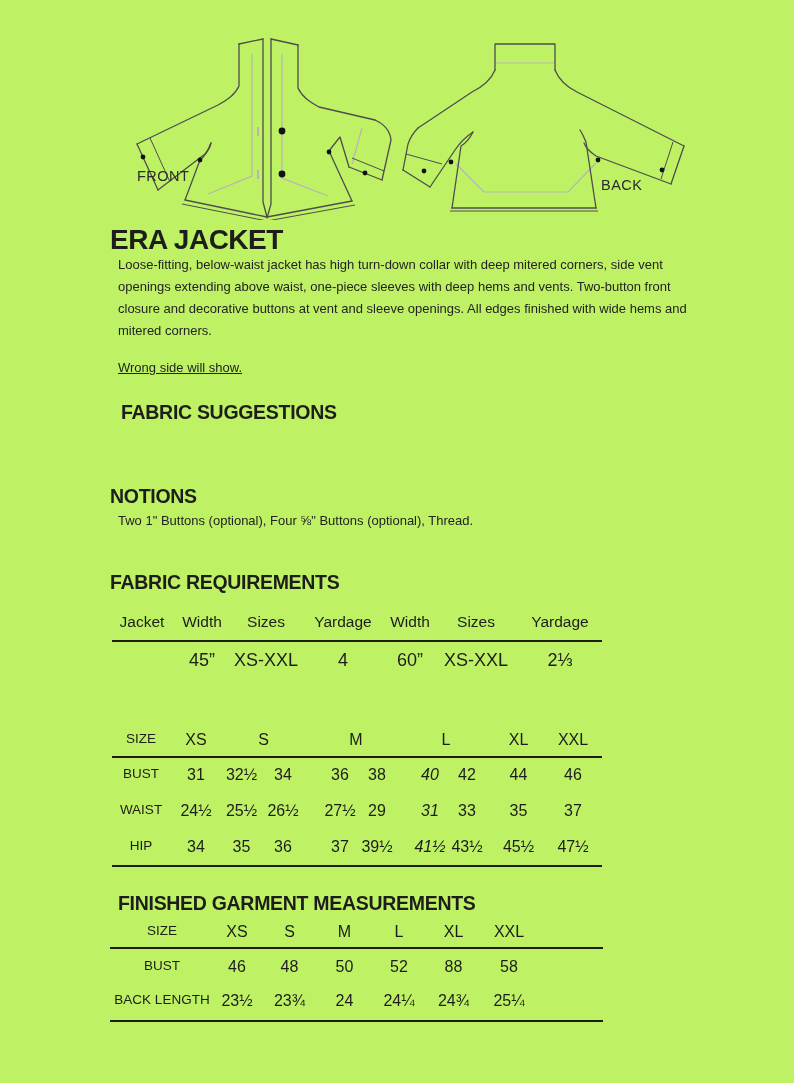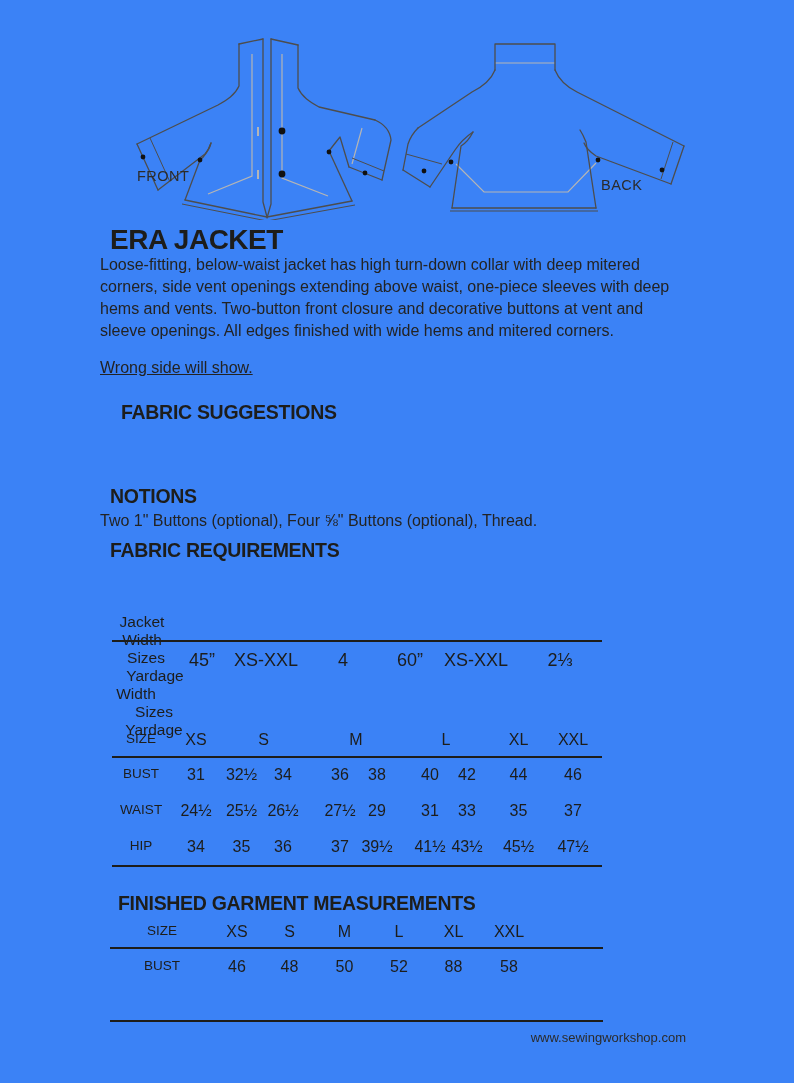--- a/index.html
+++ b/index.html
@@ -1,42 +1,42 @@
 <!DOCTYPE html>
 <html><head>
 <meta charset="utf-8">
 <style>
   html,body{margin:0;padding:0;background:#e9e9e9;}
   .page{
     position:relative;
     width:794px;height:1083px;
-    background:#3b82f6;
+    background:#bef264;
     font-family:"Liberation Sans", sans-serif;
     color:#1d1d1b;
     overflow:hidden;
     margin:0 auto;
   }
   .abs{position:absolute;}
   .view-label{
     position:absolute;
     font-size:14.5px;
     letter-spacing:0.5px;
     color:#2b2b2b;
   }
   .page-title{
     position:absolute;
     left:110px;top:224px;
     font-size:28px;font-weight:bold;
     letter-spacing:-0.5px;
   }
   .body-text{
     position:absolute;
-    left:100px;
+    left:118px;
     width:586px;
-    font-size:16px;
+    font-size:13px;
     line-height:22px;
     color:#232323;
   }
   .section-heading{
     position:absolute;
     left:110px;
     font-size:19.5px;
     font-weight:bold;
     letter-spacing:-0.3px;
   }
@@ -54,21 +54,21 @@
   .fr-vals span{font-size:18px;}
   
   .sm-row{position:absolute;left:112px;width:490px;display:flex;}
   .sm-row span{display:inline-block;text-align:center;font-size:16px;}
   .sm-lbl{width:58px;font-size:13.5px !important;}
   .sm-xs{width:52px;}
   .sm-s1{width:39px;}.sm-s2{width:44px;}
   .sm-gap1{width:14px;}
   .sm-m1{width:42px;}.sm-m2{width:32px;}
   .sm-gap2{width:16px;}
-  .sm-l1{width:42px;}.sm-l2{width:32px;}
+  .sm-l1{width:42px;font-style:italic;}.sm-l2{width:32px;}
   .sm-gap3{width:10px;}
   .sm-xl{width:51px;}
   .sm-xxl{width:58px;}
   .sm-s-span{width:83px;}
   .sm-m-span{width:74px;}
   .sm-l-span{width:74px;}
   
   .fg-row{position:absolute;left:112px;width:490px;display:flex;}
   .fg-row span{display:inline-block;text-align:center;font-size:16px;}
   .fg-lbl{width:100px;font-size:13.5px !important;}
@@ -166,22 +166,22 @@
 
   <h1 class="page-title" style="margin:0;">ERA JACKET</h1>
   <p class="body-text" style="top:254px;margin:0;">Loose-fitting, below-waist jacket has high turn-down collar with deep mitered corners, side vent openings extending above waist, one-piece sleeves with deep hems and vents. Two-button front closure and decorative buttons at vent and sleeve openings. All edges finished with wide hems and mitered corners.</p>
   <p class="body-text" style="top:357px;margin:0;text-decoration:underline;">Wrong side will show.</p>
 
   <h2 class="section-heading" style="top:390px;margin:11px;">FABRIC SUGGESTIONS</h2>
 
   <h2 class="section-heading" style="top:485px;margin:0;">NOTIONS</h2>
   <p class="body-text" style="top:510px;margin:0;">Two 1" Buttons (optional), Four ⅝" Buttons (optional), Thread.</p>
 
-  <h2 class="section-heading" style="top:539px;margin:0;">FABRIC REQUIREMENTS</h2>
-  <div class="fr-row fr-head" style="top:613px;flex-direction:column;">
+  <h2 class="section-heading" style="top:571px;margin:0;">FABRIC REQUIREMENTS</h2>
+  <div class="fr-row fr-head" style="top:613px;">
     <span class="fr-c0">Jacket</span>
     <span class="fr-c1">Width</span>
     <span class="fr-c2">Sizes</span>
     <span class="fr-c3">Yardage</span>
     <span class="fr-c4">Width</span>
     <span class="fr-c5">Sizes</span>
     <span class="fr-c6">Yardage</span>
   </div>
   <div class="rule" style="left:112px;top:640px;width:490px;"></div>
   <div class="fr-row fr-vals" style="top:650px;">
@@ -272,17 +272,25 @@
   <div class="fg-row" style="top:958px;">
     <span class="fg-lbl">BUST</span>
     <span class="fg-c fg-c0">46</span>
     <span class="fg-c">48</span>
     <span class="fg-c">50</span>
     <span class="fg-c fg-c3">52</span>
     <span class="fg-c">88</span>
     <span class="fg-c fg-c5">58</span>
   </div>
 
+  <div class="fg-row" style="top:992px;">
+    <span class="fg-lbl">BACK LENGTH</span>
+    <span class="fg-c fg-c0">23½</span>
+    <span class="fg-c">23¾</span>
+    <span class="fg-c">24</span>
+    <span class="fg-c fg-c3">24¼</span>
+    <span class="fg-c">24¾</span>
+    <span class="fg-c fg-c5">25¼</span>
+  </div>
   <div class="rule" style="left:110px;top:1020px;width:493px;"></div>
 
-  <div class="footer-url">www.sewingworkshop.com</div>
 
 </div>
 
 </body></html>

